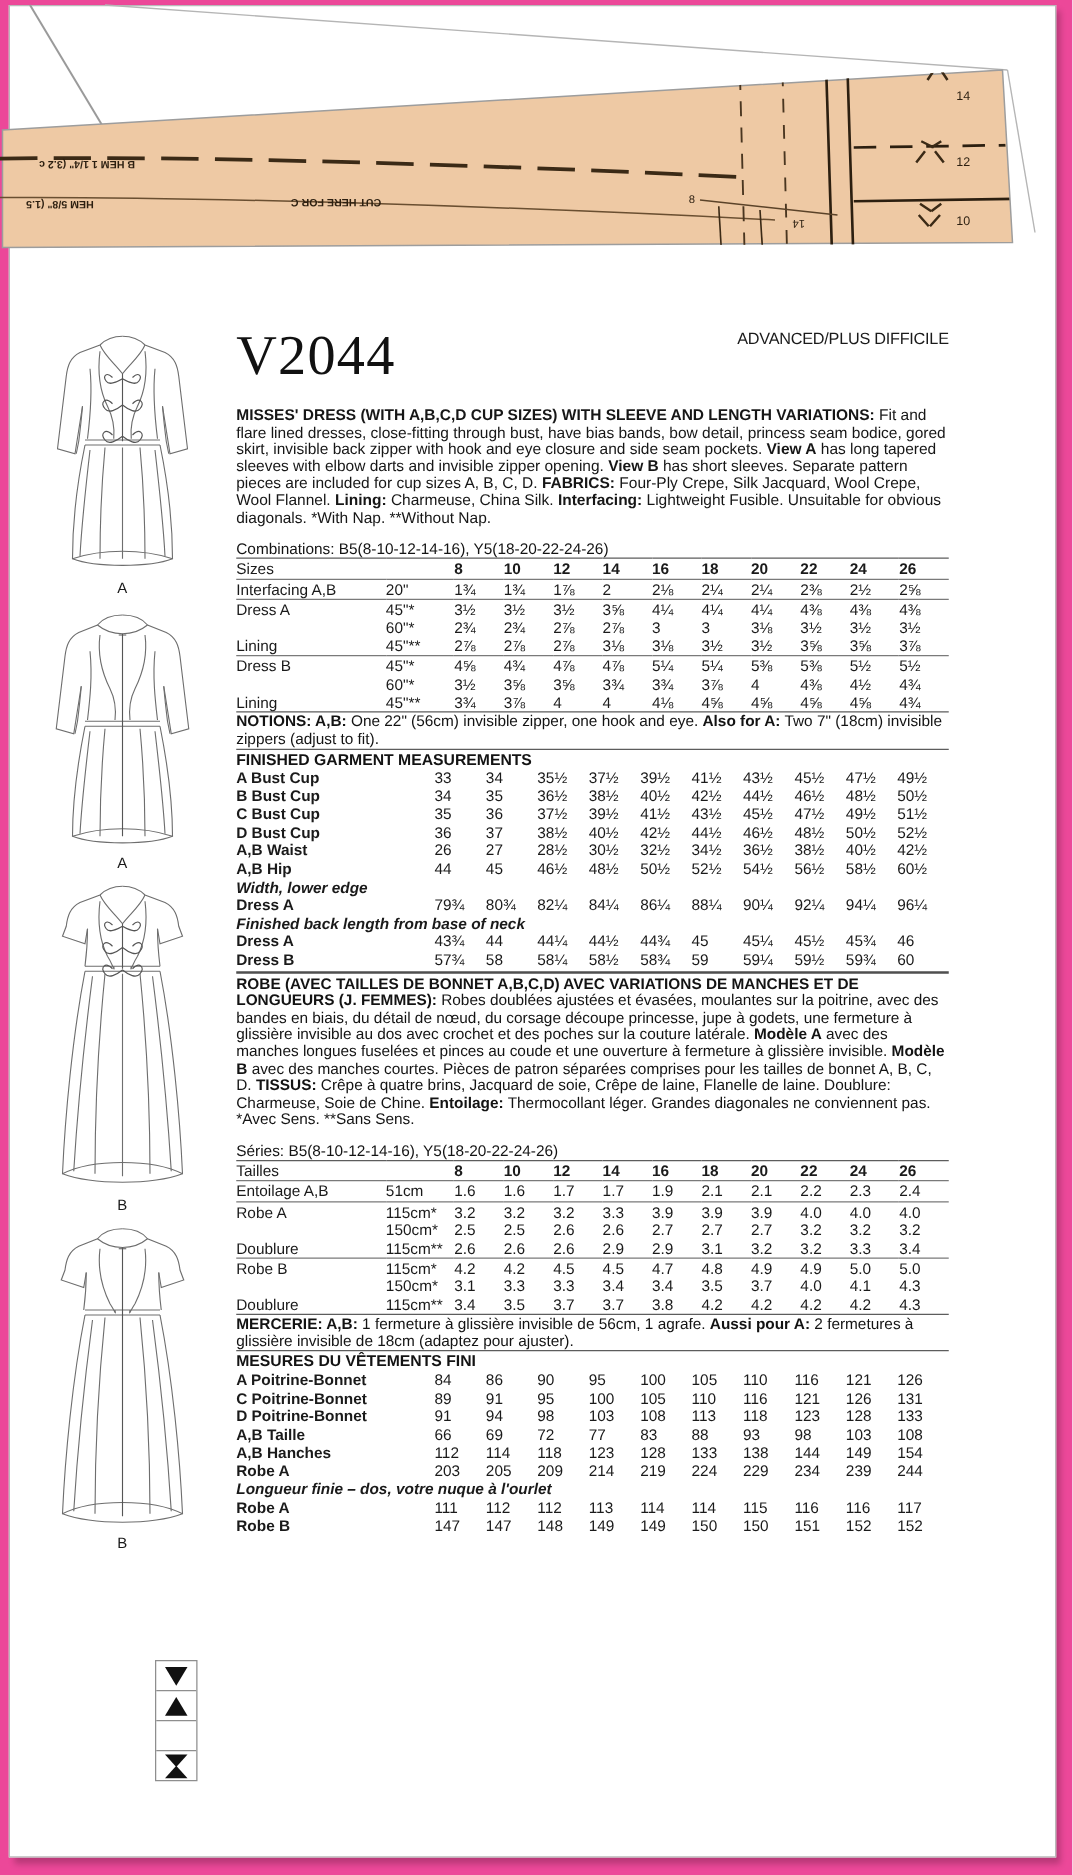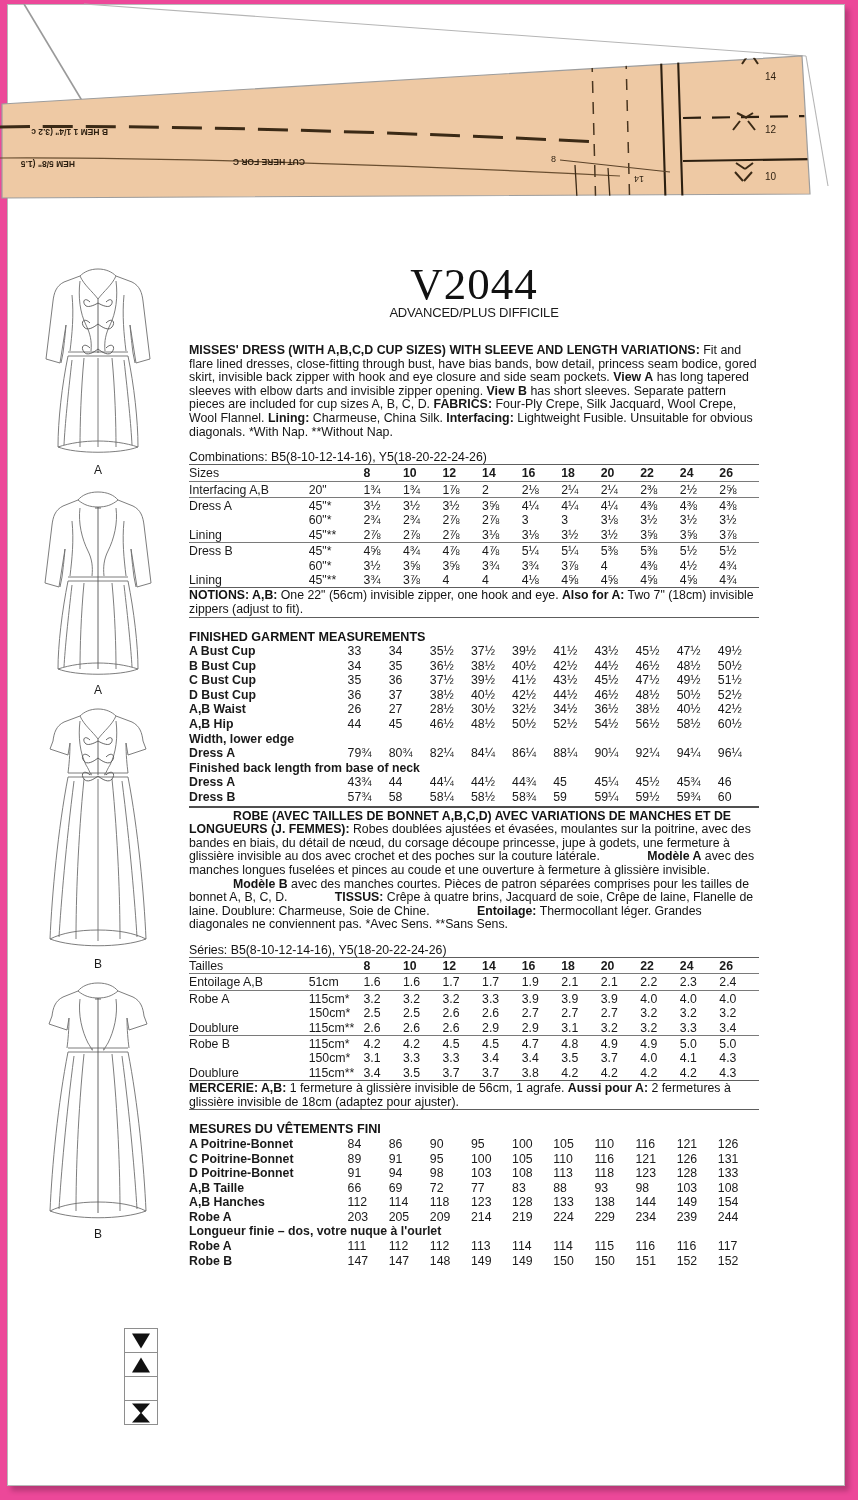--- a/index.html
+++ b/index.html
@@ -130,24 +130,23 @@
   #textcol {
     position: absolute;
     left: 189px;
     top: 48px;
     width: 570px;
     color: #131313;
   }
 
   .hdr-row {
     display: flex;
-    align-items: center;
+    align-items: flex-start;
     justify-content: space-between;
     margin-bottom: 21px;
-    flex-direction: column;
   }
   #pattern-number {
     font-family: "Liberation Serif", serif;
     font-size: 45px;
     line-height: 42px;
     letter-spacing: 1px;
     color: #111;
   }
   #difficulty {
     font-size: 13px;
@@ -197,48 +196,48 @@
     border-top: 1.6px solid #5d5d5d;
     padding-top: 1px;
     margin-top: 0;
   }
   .notions b { font-weight: bold; }
 
   .sec-head {
     font-size: 12.6px;
     font-weight: bold;
     border-top: 1.6px solid #5d5d5d;
-    padding-top: 12px;
+    padding-top: 1px;
     line-height: 14.5px;
   }
 
   table.fg {
     border-collapse: collapse;
     width: 570px;
     font-size: 12.3px;
     color: #1a1a1a;
   }
   table.fg td {
     padding: 0;
     line-height: 14.6px;
     white-space: nowrap;
     vertical-align: baseline;
   }
   .fglbl { font-weight: bold; width: 158px; }
   .fgnum { width: 41px; text-align: left; }
-  .fgspan { font-weight: bold; }
+  .fgspan { font-weight: bold; font-style: italic; }
 
   .frtext {
     font-size: 12.3px;
     line-height: 13.6px;
     border-top: 2.2px solid #4f4f4f;
     padding-top: 2px;
     margin-top: 1px;
   }
-  .frtext b { font-weight: bold; margin-left: 44px; }
+  .frtext b { font-weight: bold; }
 </style>
 </head>
 <body>
 
 <div id="page">
 
   <div id="frame"></div>
 
   <div id="tissue-banner">
     <svg width="858" height="215" viewBox="0 0 858 215">

